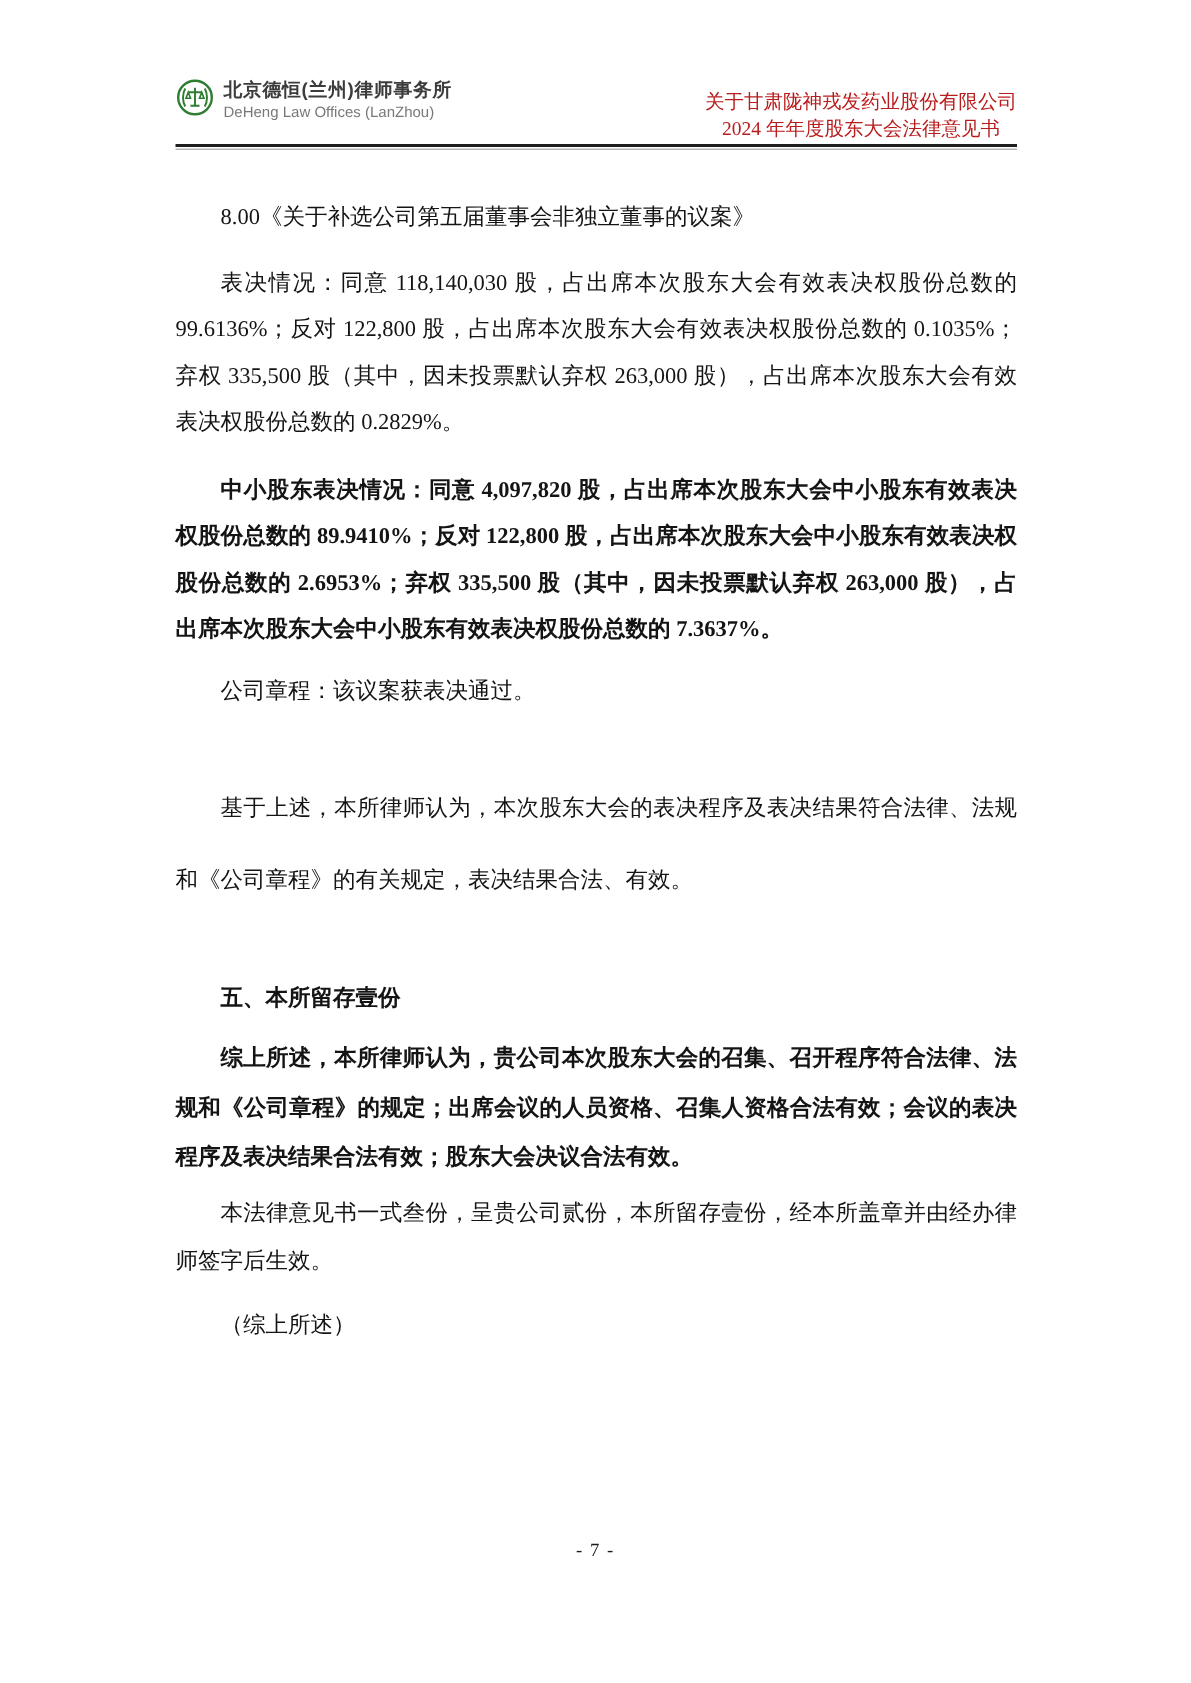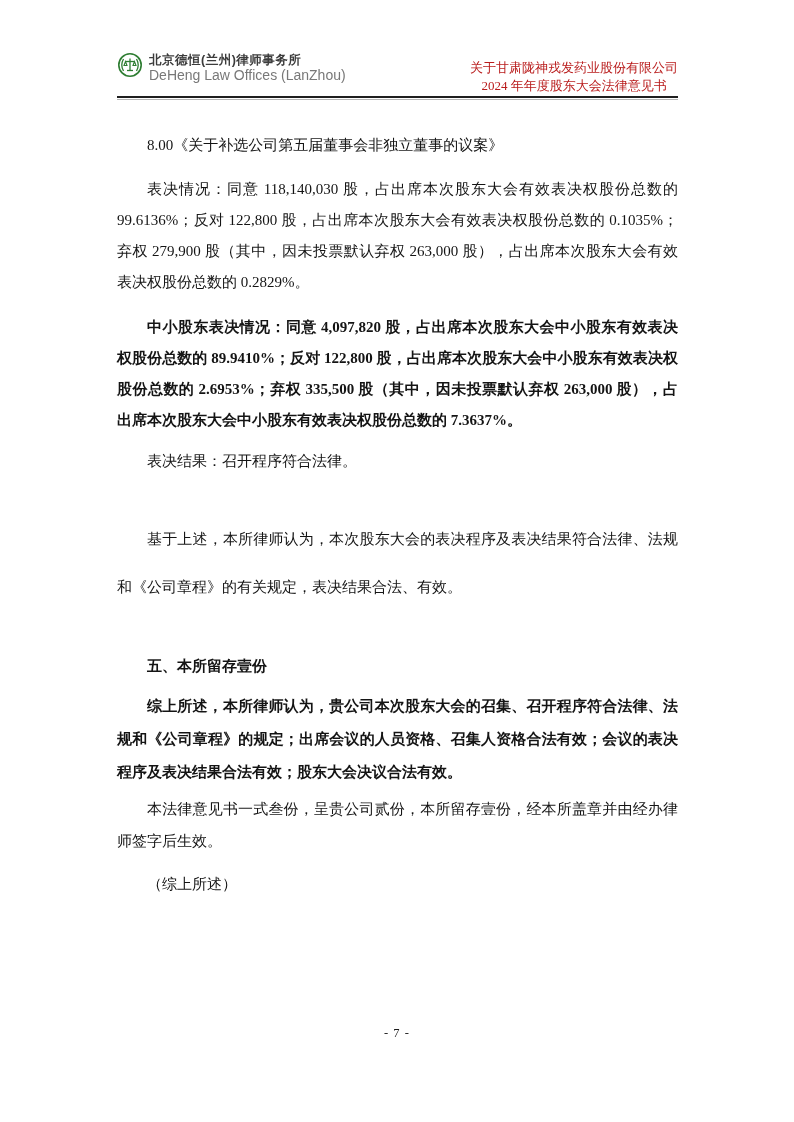--- a/index.html
+++ b/index.html
@@ -38,21 +38,21 @@
       padding-top: 1px;
     }
     .firm-zh {
       font-size: 12.5px;
       font-weight: bold;
       color: #3c3c3c;
       letter-spacing: 0.5px;
       line-height: 15px;
     }
     .firm-en {
-      font-size: 14px;
+      font-size: 10px;
       color: #787878;
       line-height: 13px;
       margin-top: 1px;
     }
     .doc-ref {
       text-align: center;
       font-size: 13px;
       line-height: 18px;
       color: #b91c1c;
       padding-top: 11px;
@@ -128,23 +128,23 @@
       <div>2024 年年度股东大会法律意见书</div>
     </div>
   </div>
   <div class="header-rule">
     <div class="rule-dark"></div>
     <div class="rule-light"></div>
   </div>
 
   <div class="content">
     <p class="p-heading">8.00《关于补选公司第五届董事会非独立董事的议案》</p>
-    <p class="p-vote">表决情况：同意 118,140,030 股，占出席本次股东大会有效表决权股份总数的 99.6136%；反对 122,800 股，占出席本次股东大会有效表决权股份总数的 0.1035%；弃权 279,900 股（其中，因未投票默认弃权 263,000 股），占出席本次股东大会有效表决权股份总数的 0.2829%。</p>
+    <p class="p-vote">表决情况：同意 118,140,030 股，占出席本次股东大会有效表决权股份总数的 99.6136%；反对 122,800 股，占出席本次股东大会有效表决权股份总数的 0.1035%；弃权 335,500 股（其中，因未投票默认弃权 263,000 股），占出席本次股东大会有效表决权股份总数的 0.2829%。</p>
     <p class="p-minority">中小股东表决情况：同意 4,097,820 股，占出席本次股东大会中小股东有效表决权股份总数的 89.9410%；反对 122,800 股，占出席本次股东大会中小股东有效表决权股份总数的 2.6953%；弃权 335,500 股（其中，因未投票默认弃权 263,000 股），占出席本次股东大会中小股东有效表决权股份总数的 7.3637%。</p>
-    <p class="p-result">表决结果：召开程序符合法律。</p>
+    <p class="p-result">公司章程：该议案获表决通过。</p>
     <p class="p-conclusion">基于上述，本所律师认为，本次股东大会的表决程序及表决结果符合法律、法规和《公司章程》的有关规定，表决结果合法、有效。</p>
     <p class="p-section">五、本所留存壹份</p>
     <p class="p-final">综上所述，本所律师认为，贵公司本次股东大会的召集、召开程序符合法律、法规和《公司章程》的规定；出席会议的人员资格、召集人资格合法有效；会议的表决程序及表决结果合法有效；股东大会决议合法有效。</p>
     <p class="p-copies">本法律意见书一式叁份，呈贵公司贰份，本所留存壹份，经本所盖章并由经办律师签字后生效。</p>
     <p class="p-notext">（综上所述）</p>
   </div>
 
   <div class="footer">
     <span>- 7 -</span>
   </div>

